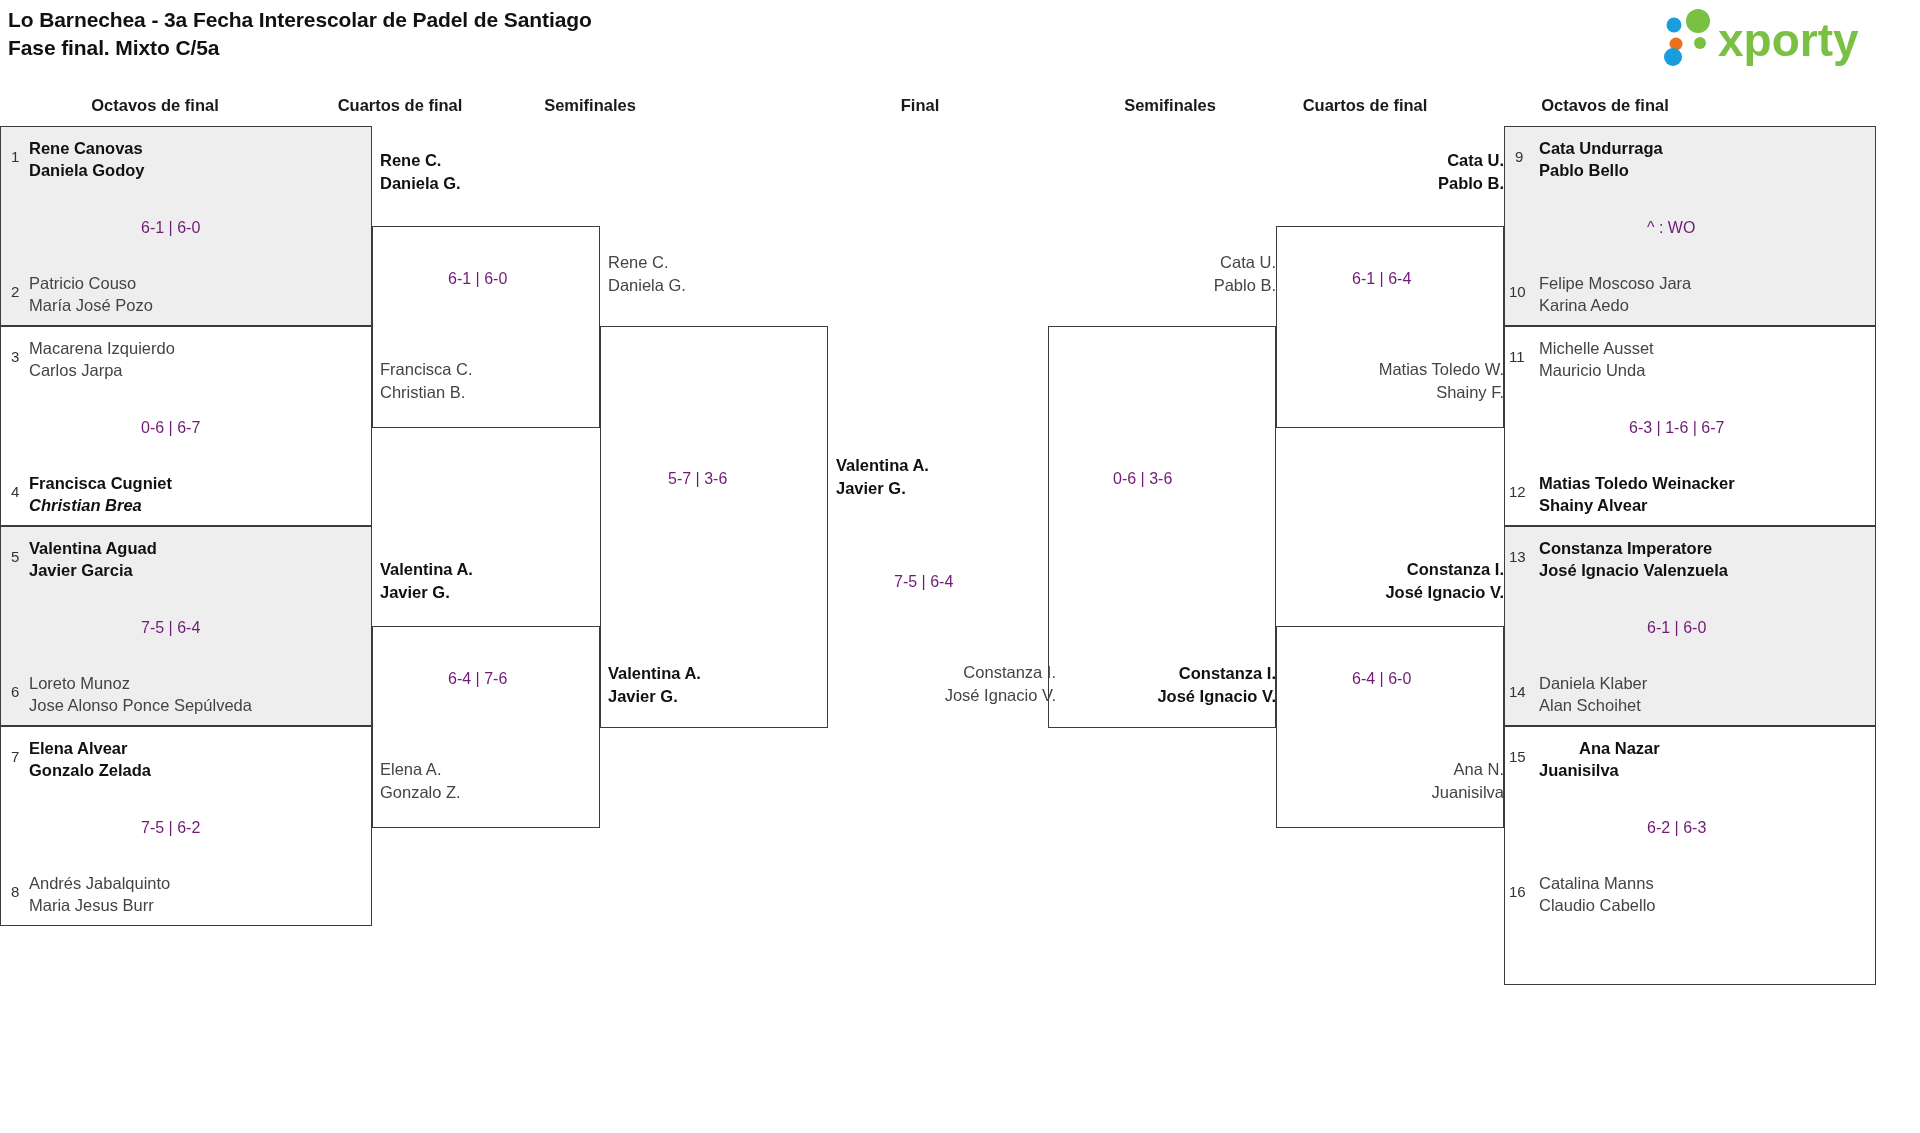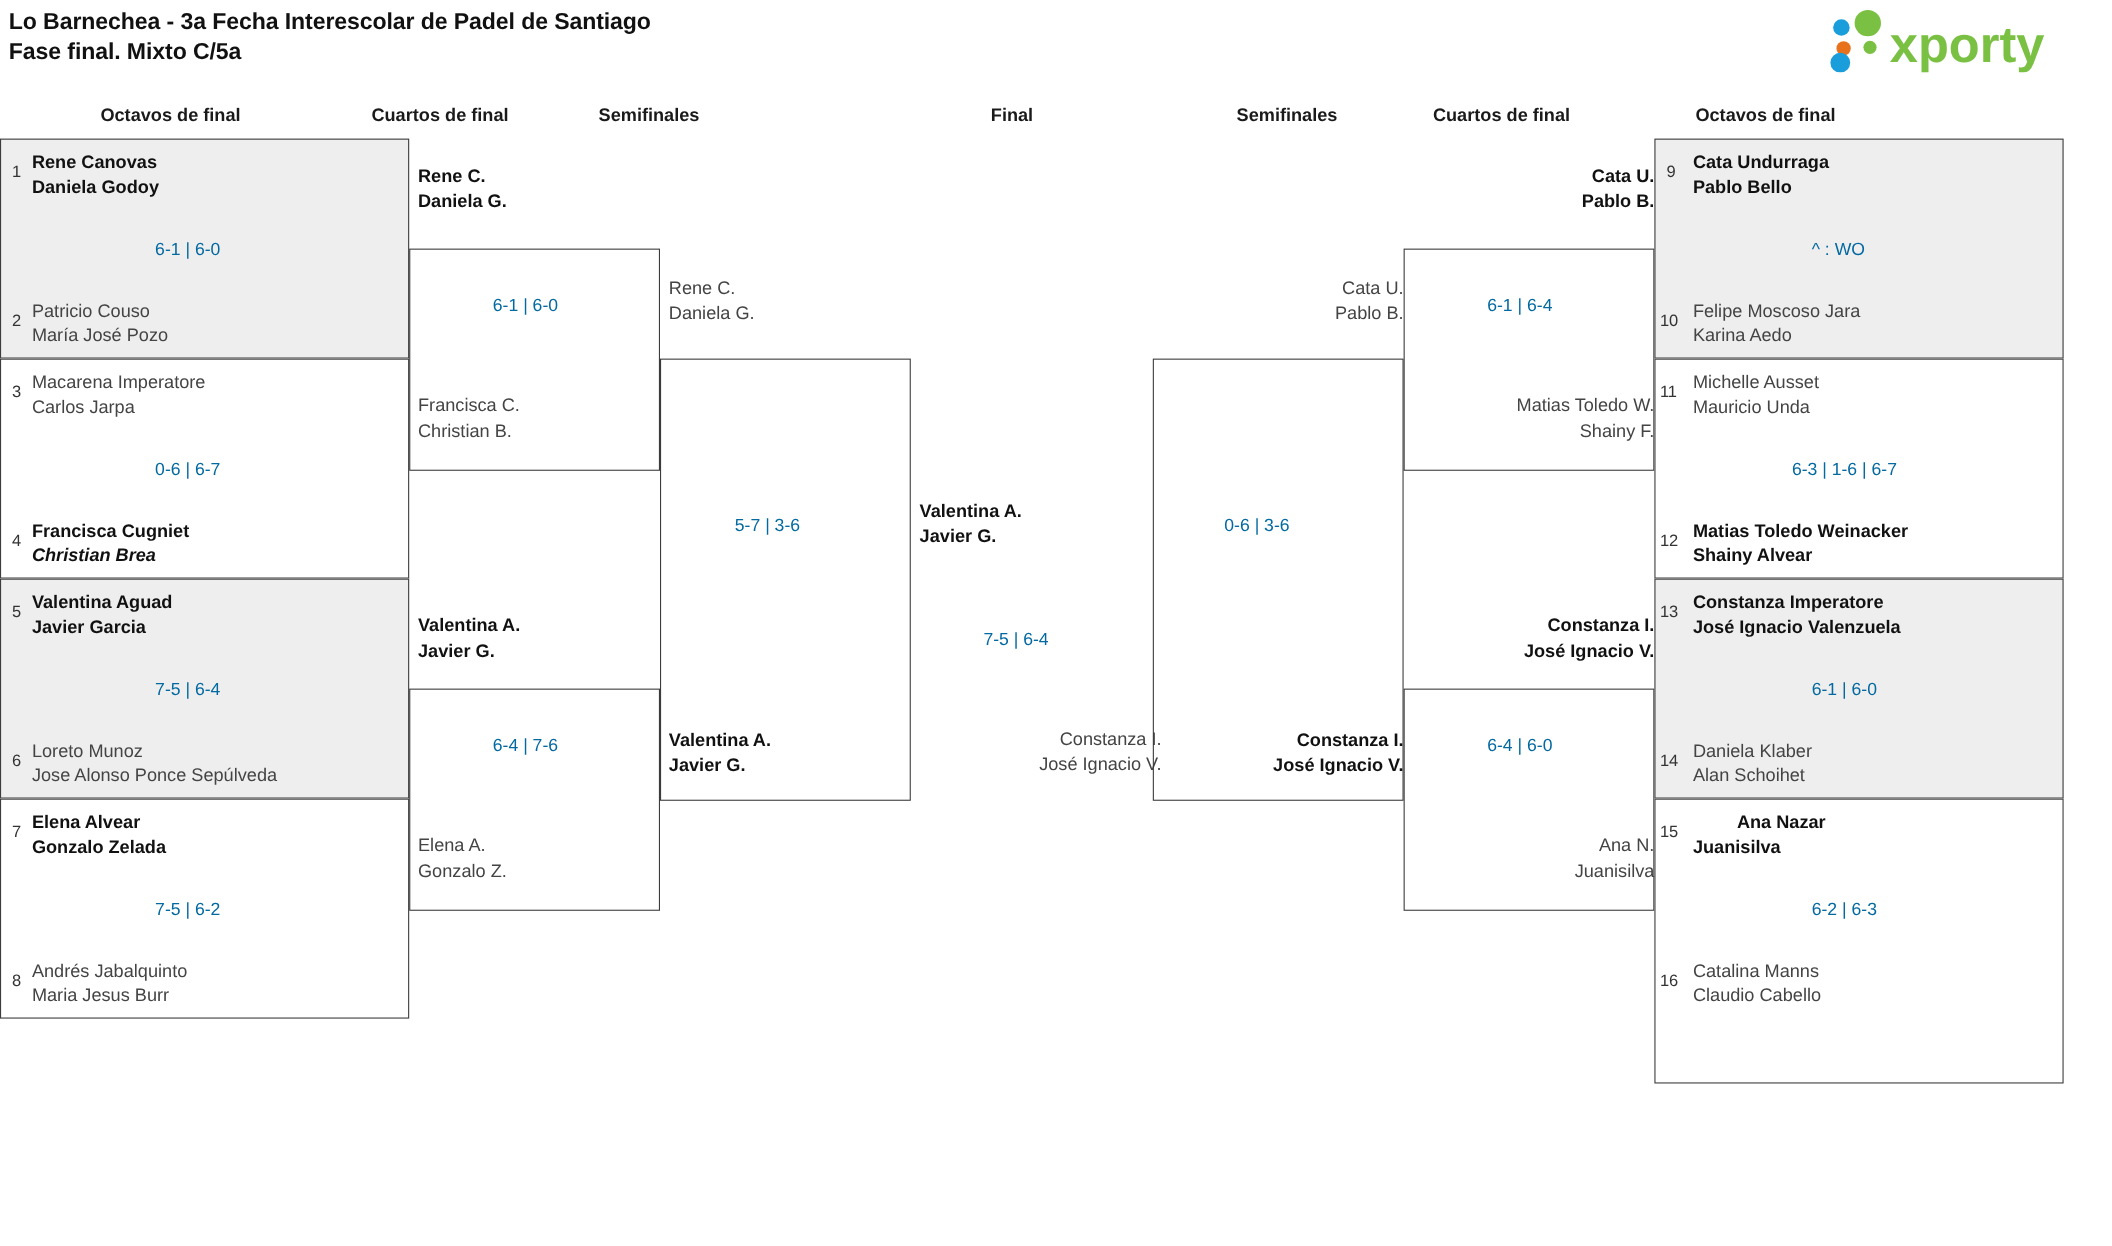--- a/index.html
+++ b/index.html
@@ -42,21 +42,21 @@
   .team {
     position: absolute;
     font-size: 16.5px; line-height: 1.18;
     white-space: nowrap;
   }
   .team.win { font-weight: bold; color: #111; }
   .team.lose { font-weight: normal; color: #444; }
 
   .score {
     position: absolute;
-    font-size: 16px; color: #0369a1; white-space: nowrap;
+    font-size: 16px; color: #701a75; white-space: nowrap;
   }
 
   
   .matchbox {
     position: absolute;
     border: 1.3px solid #3c3c3c;
     background: transparent;
   }
 
   .label {
@@ -101,21 +101,21 @@
     <div class="team win" style="left:28px; top:12px;">Rene Canovas</div>
     <div class="team win" style="left:28px; top:34px;">Daniela Godoy</div>
     <div class="score" style="left:140px; top:92px;">6-1 | 6-0</div>
     <div class="seed" style="left:10px;  top:157px;">2</div>
     <div class="team lose" style="left:28px; top:147px;">Patricio Couso</div>
     <div class="team lose" style="left:28px; top:169px;">María José Pozo</div>
   </div>
 
   <div class="octavo" style="left:0px; top:326px; width:372px; height:200px;">
     <div class="seed" style="left:10px;  top:22px;">3</div>
-    <div class="team lose" style="left:28px; top:12px;">Macarena Imperatore</div>
+    <div class="team lose" style="left:28px; top:12px;">Macarena Izquierdo</div>
     <div class="team lose" style="left:28px; top:34px;">Carlos Jarpa</div>
     <div class="score" style="left:140px; top:92px;">0-6 | 6-7</div>
     <div class="seed" style="left:10px;  top:157px;">4</div>
     <div class="team win" style="left:28px; top:147px;">Francisca Cugniet</div>
     <div class="team win" style="left:28px; top:169px;font-style:italic;">Christian Brea</div>
   </div>
 
   <div class="octavo shaded" style="left:0px; top:526px; width:372px; height:200px;">
     <div class="seed" style="left:10px;  top:22px;">5</div>
     <div class="team win" style="left:28px; top:12px;">Valentina Aguad</div>

